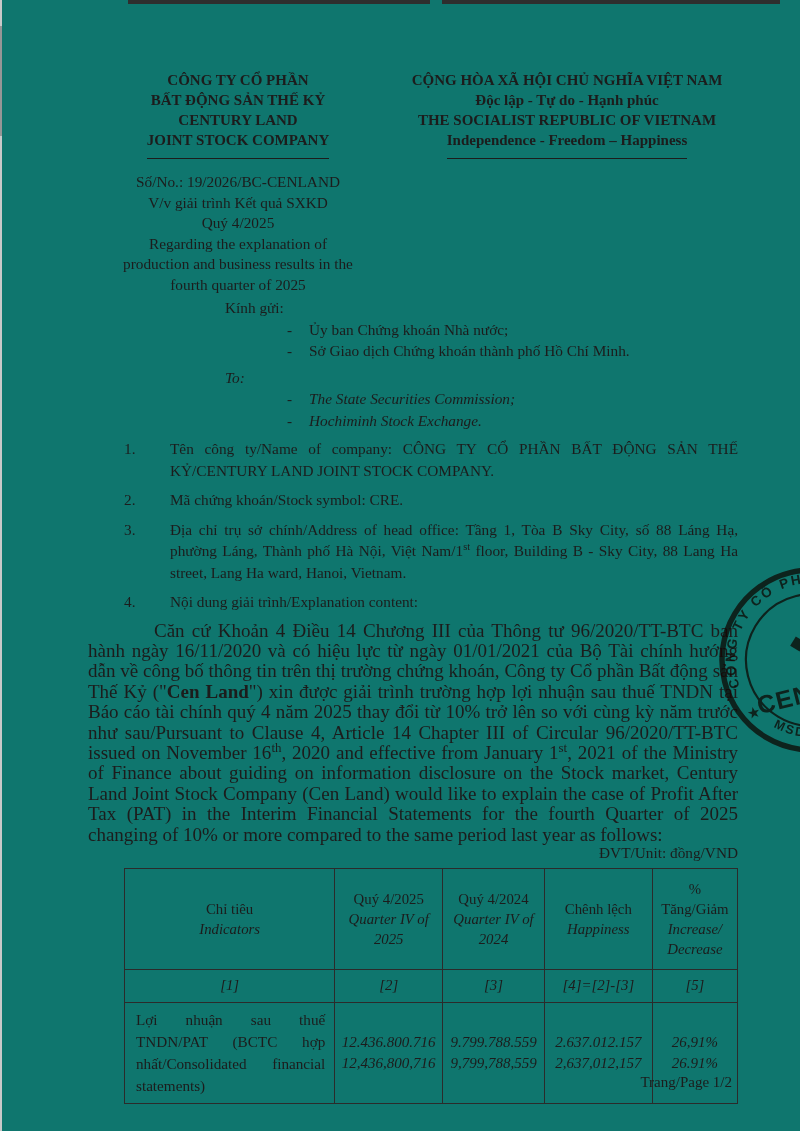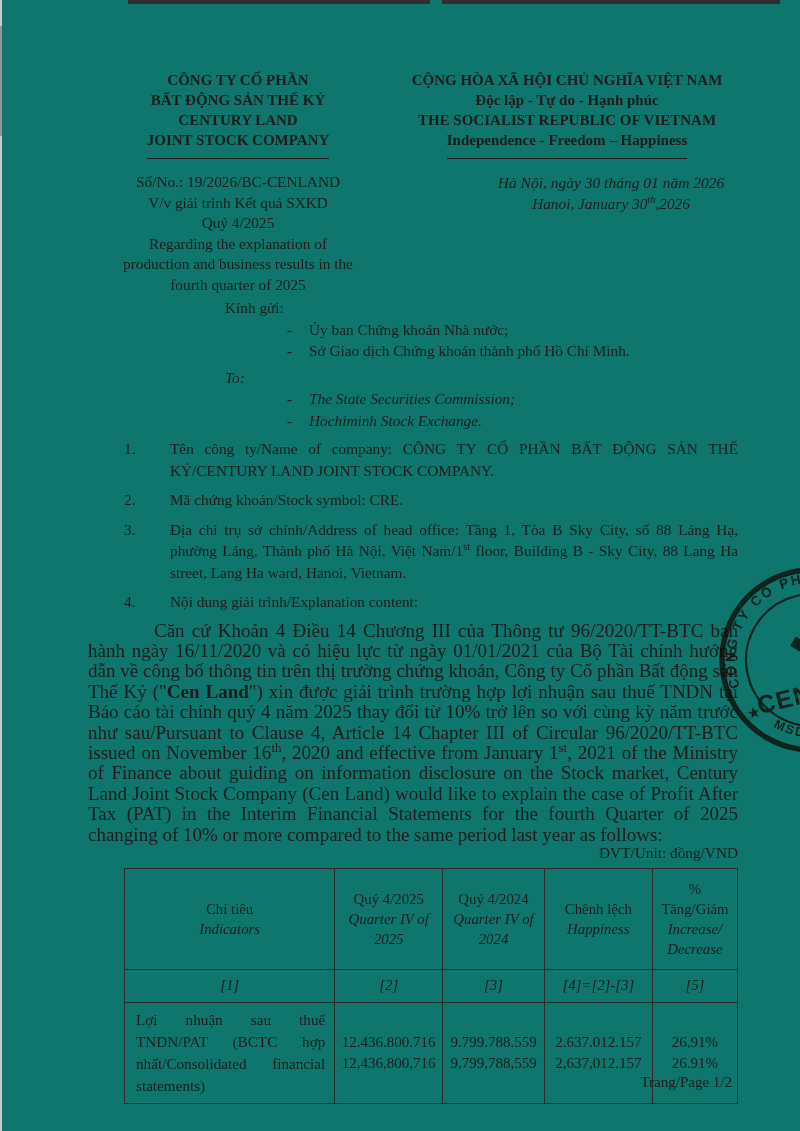--- a/index.html
+++ b/index.html
@@ -43,21 +43,21 @@
   .unit-line{margin:-2px 62px 0 0;text-align:right;line-height:19px}
   
   table.results{border-collapse:collapse;margin:6px 0 0 124px;width:614px;table-layout:fixed}
   table.results td{border:1.5px solid #2b2b2b;text-align:center;vertical-align:middle;padding:4px 6px}
   .th-cell{height:92px;font-size:14.8px;line-height:20px}
   .th-vi{white-space:pre-line}
   .th-en{font-style:italic;white-space:pre-line}
   .idx-row td{height:24px;font-style:italic;font-size:14.8px}
   .body-row td{height:86px}
   .lbl-cell{text-align:justify !important;padding:6px 9px 6px 11px !important;line-height:22px;font-size:15.2px}
-  .val-cell{font-size:15px;line-height:21px}
+  .val-cell{font-style:italic;font-size:15px;line-height:21px}
   
   .footer{position:absolute;top:1072px;right:68px;font-size:15px}
   
   .stamp{position:absolute;left:712px;top:560px;width:200px;height:200px;
          transform:rotate(-14deg);opacity:.88;mix-blend-mode:multiply;pointer-events:none}
   .stamp text{font-family:"Liberation Sans","DejaVu Sans",sans-serif;font-weight:bold}
 </style>
 </head>
 <body>
 
@@ -84,24 +84,20 @@
   </div>
 
   <div class="ref-row">
     <div class="ref-left">
       <div><span>Số/</span><span class="it">No.</span><span>: 19/2026/BC-CENLAND</span></div>
       <div>V/v giải trình Kết quả SXKD</div>
       <div>Quý 4/2025</div>
       <div class="it">Regarding the explanation of</div>
       <div class="it">production and business results in the</div>
       <div class="it">fourth quarter of 2025</div>
-    </div>
-    <div class="ref-right">
-      <div class="vi-date">Hà Nội, ngày 30 tháng 01 năm 2026</div>
-      <div class="en-date"><span class="it">Hanoi, January 30</span><sup class="it">th</sup><span class="it">,2026</span></div>
     </div>
   </div>
 
   <div class="recipients">
     <div>Kính gửi:</div>
     <div class="rcp-line">
       <span class="rcp-dash">-</span>
       <span>Ủy ban Chứng khoán Nhà nước;</span>
     </div>
     <div class="rcp-line">

